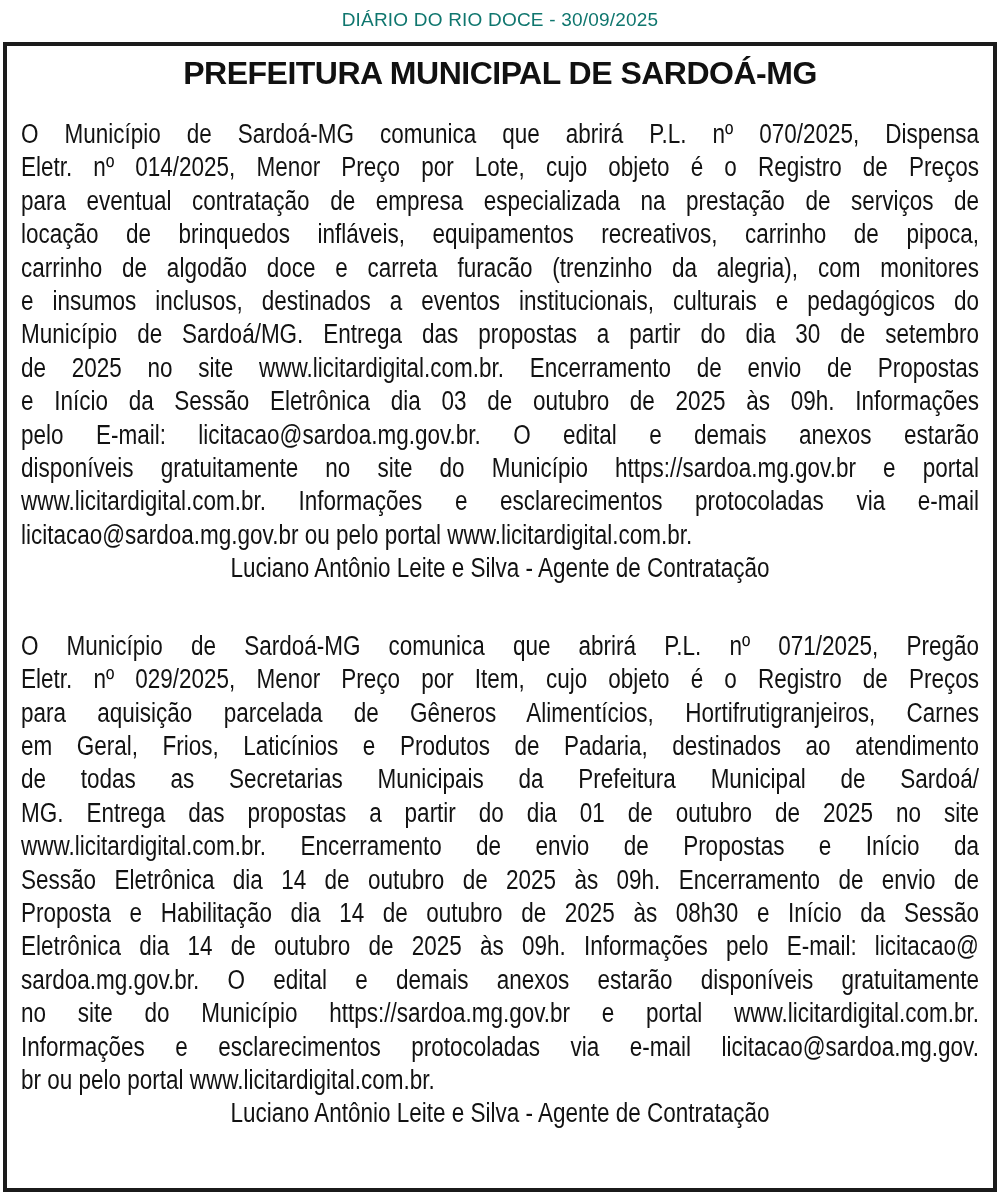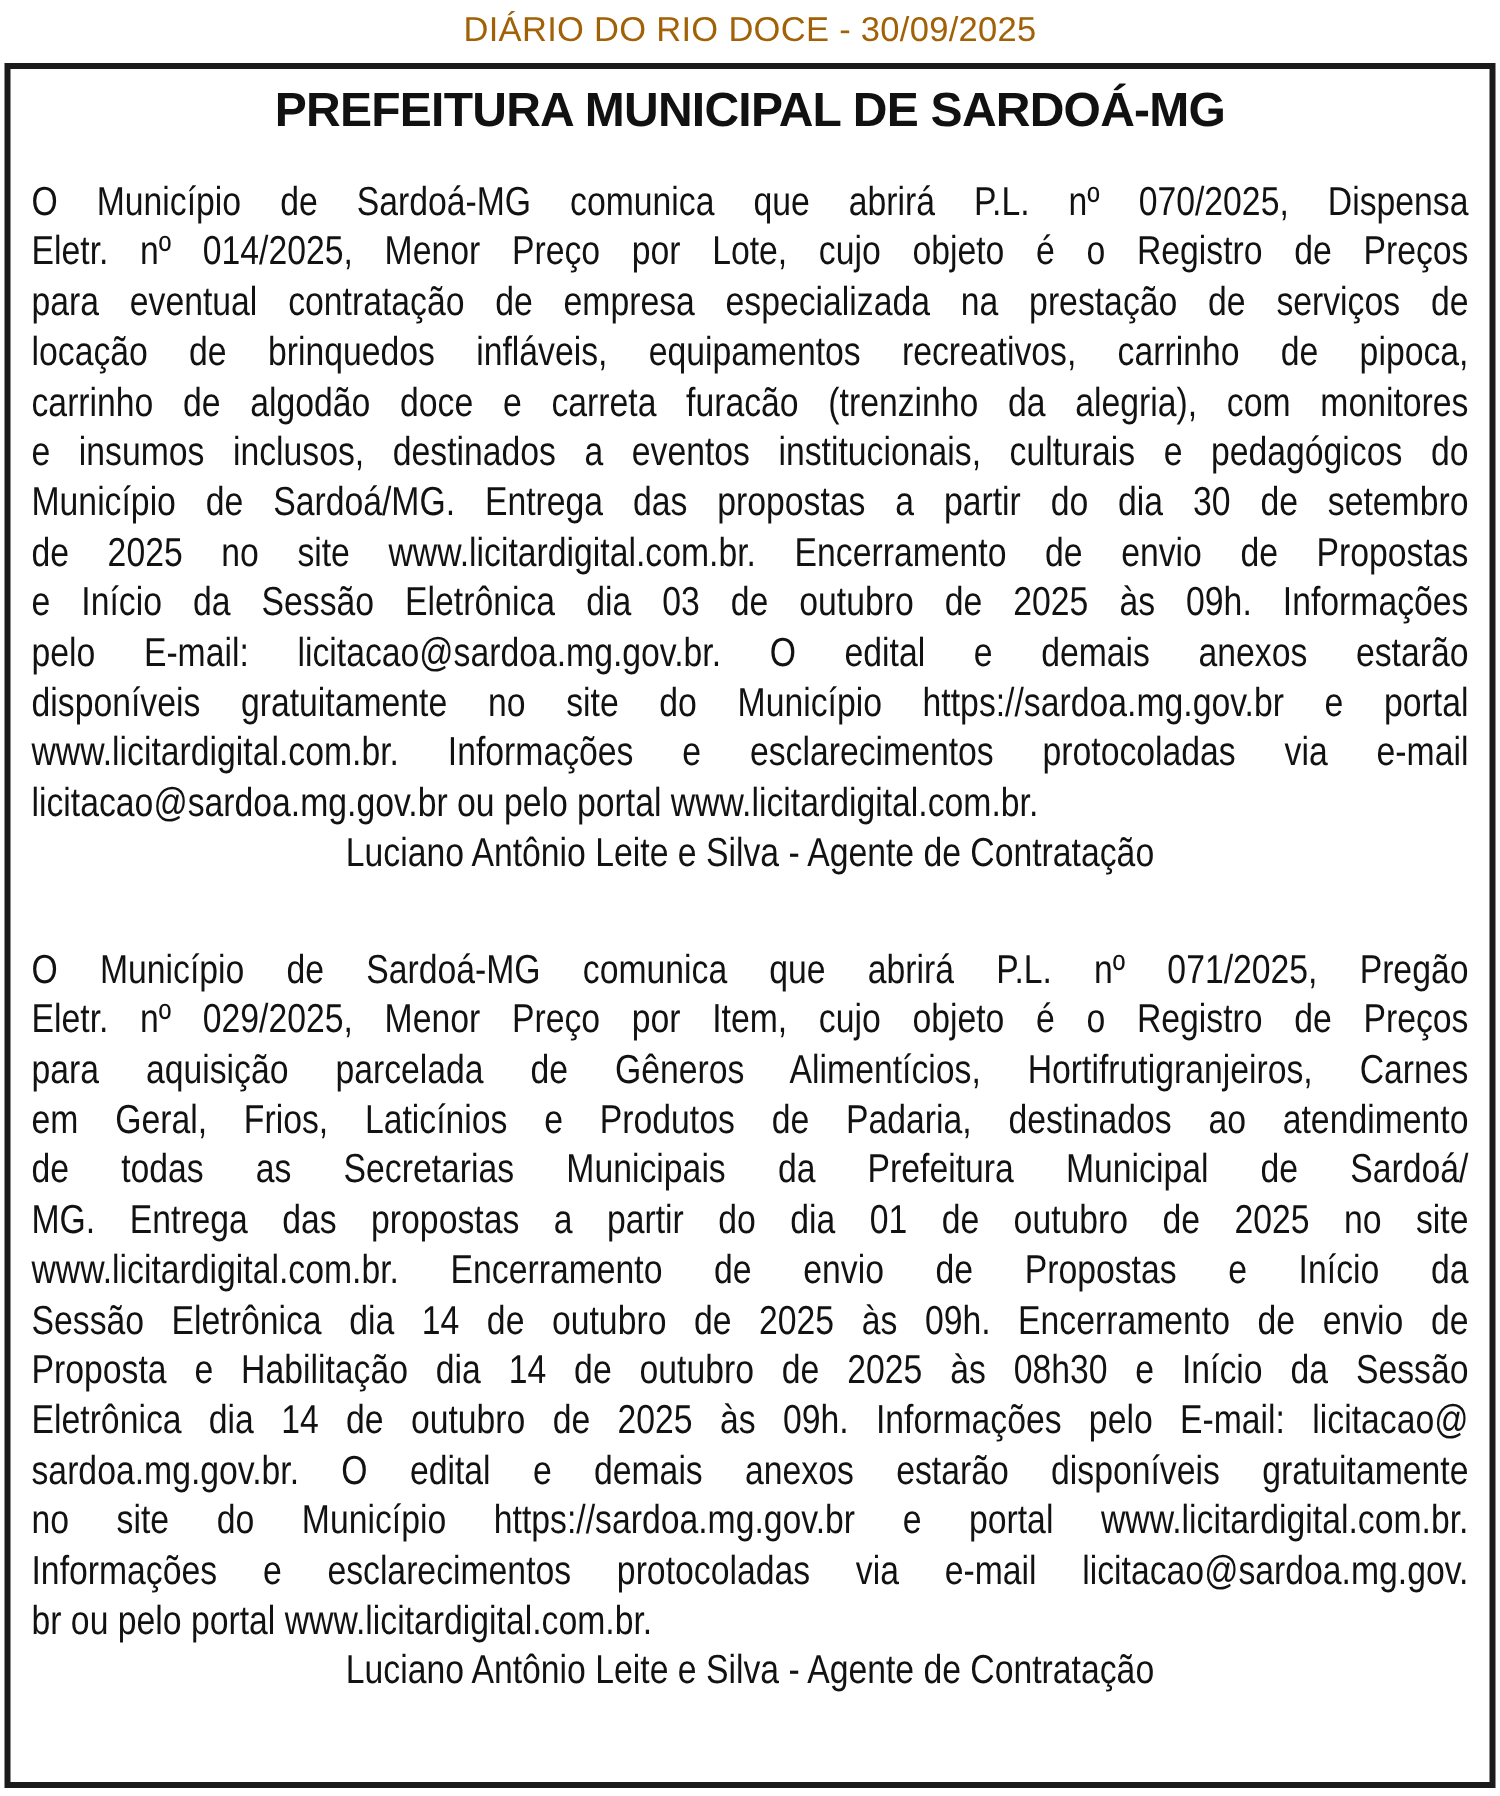--- a/index.html
+++ b/index.html
@@ -7,26 +7,26 @@
     padding: 0;
     background: #ffffff;
     width: 1000px;
     height: 1197px;
     font-family: "Liberation Sans", sans-serif;
     color: #161616;
     overflow: hidden;
   }
   .masthead {
     text-align: center;
-    font-size: 23px;
+    font-size: 19px;
     line-height: 27px;
     padding-top: 6px;
     font-weight: 400;
     letter-spacing: 0.2px;
-    color: #a16207;
+    color: #0f766e;
   }
   .notice-box {
     box-sizing: border-box;
     margin: 9px 3px 0 3px;
     width: 994px;
     height: 1150px;
     border: 4px solid #1b1b1b;
     padding: 8px 14px 0 14px;
     overflow: hidden;
     background: #fff;

